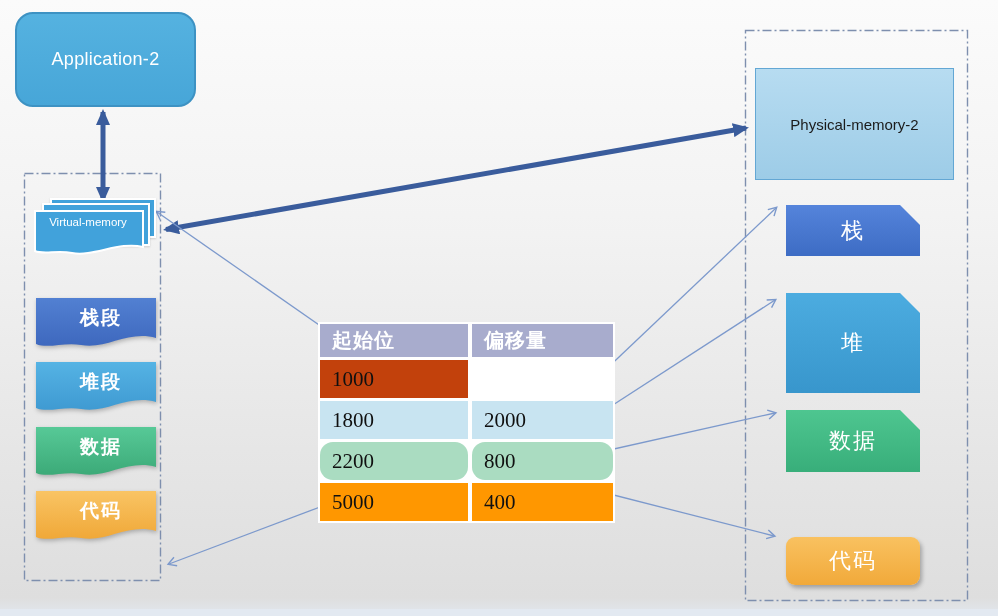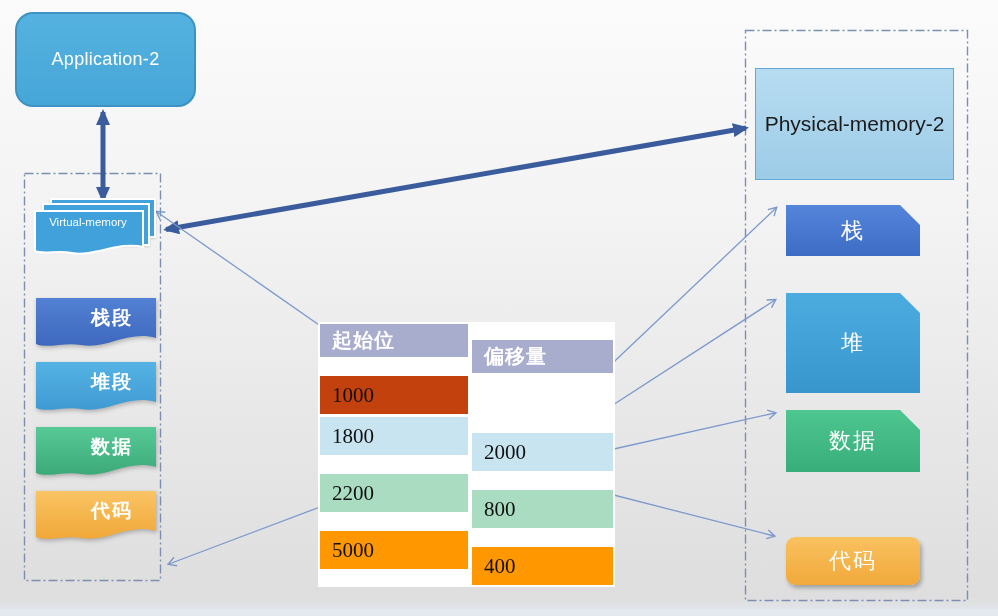--- a/index.html
+++ b/index.html
@@ -40,50 +40,50 @@
   .vm-card.mid  {left:8px;top:5px;width:104px;height:39px;}
   .vm-front{position:absolute;left:0;top:12px;width:112px;height:50px;}
   .vm-label{
     position:absolute;left:0;top:18px;width:108px;text-align:center;
     color:#ffffff;font-size:11.5px;
   }
 
   
   .flag{position:absolute;left:36px;width:120px;height:54px;filter:drop-shadow(1px 2px 2px rgba(0,0,0,.25));}
   .flag-label{
-    position:absolute;left:16px;top:7px;width:120px;text-align:center;
+    position:absolute;left:5px;top:7px;width:120px;text-align:center;
     color:#ffffff;font-size:19px;font-weight:bold;letter-spacing:2px;
   }
   #flag-stack{top:298px;} #flag-heap{top:362px;} #flag-data{top:427px;} #flag-code{top:491px;}
 
   
   .seg-table{
     position:absolute;left:318px;top:322px;
     background:#ffffff;padding:2px;
     display:flex;flex-direction:column;gap:3px;
   }
   .seg-row{display:flex;gap:4px;}
   .seg-cell{
     width:136px;height:38px;display:flex;align-items:center;
     padding-left:12px;font-size:21px;color:#101010;font-family:Liberation Serif, serif;
   }
-  .seg-cell.c2{width:129px;margin-top:16px;}
+  .seg-cell.c2{width:129px;}
   .seg-row.head .seg-cell{height:33px;background:#a8accd;color:#ffffff;font-weight:bold;font-size:20px;letter-spacing:1px;}
   .seg-row.r0 .seg-cell{background:#c2410c;}
   .seg-row.r1 .seg-cell{background:#c8e4f1;}
-  .seg-row.r2 .seg-cell{background:#aadcc1;}
+  .seg-row.r2 .seg-cell{background:#aadcc1;border-radius:13px;}
   .seg-row.r3 .seg-cell{background:#ff9700;}
 
   
   .pm-box{
     position:absolute;left:755px;top:68px;width:197px;height:110px;
     background:linear-gradient(180deg,#b7dcf1 0%,#9dcce7 100%);
     border:1.5px solid #63a7d4;
     display:flex;align-items:center;justify-content:center;
-    color:#1b1b1b;font-size:21px;
+    color:#1b1b1b;font-size:15px;
   }
 
   
   .rbox{
     position:absolute;left:786px;width:134px;
     display:flex;align-items:center;justify-content:center;
     color:#ffffff;font-size:22px;letter-spacing:2px;
     box-shadow:2px 3px 4px rgba(0,0,0,.28);
   }
   .snip{clip-path:polygon(0 0,calc(100% - 20px) 0,100% 20px,100% 100%,0 100%);box-shadow:none;filter:drop-shadow(2px 3px 3px rgba(0,0,0,.28));}

